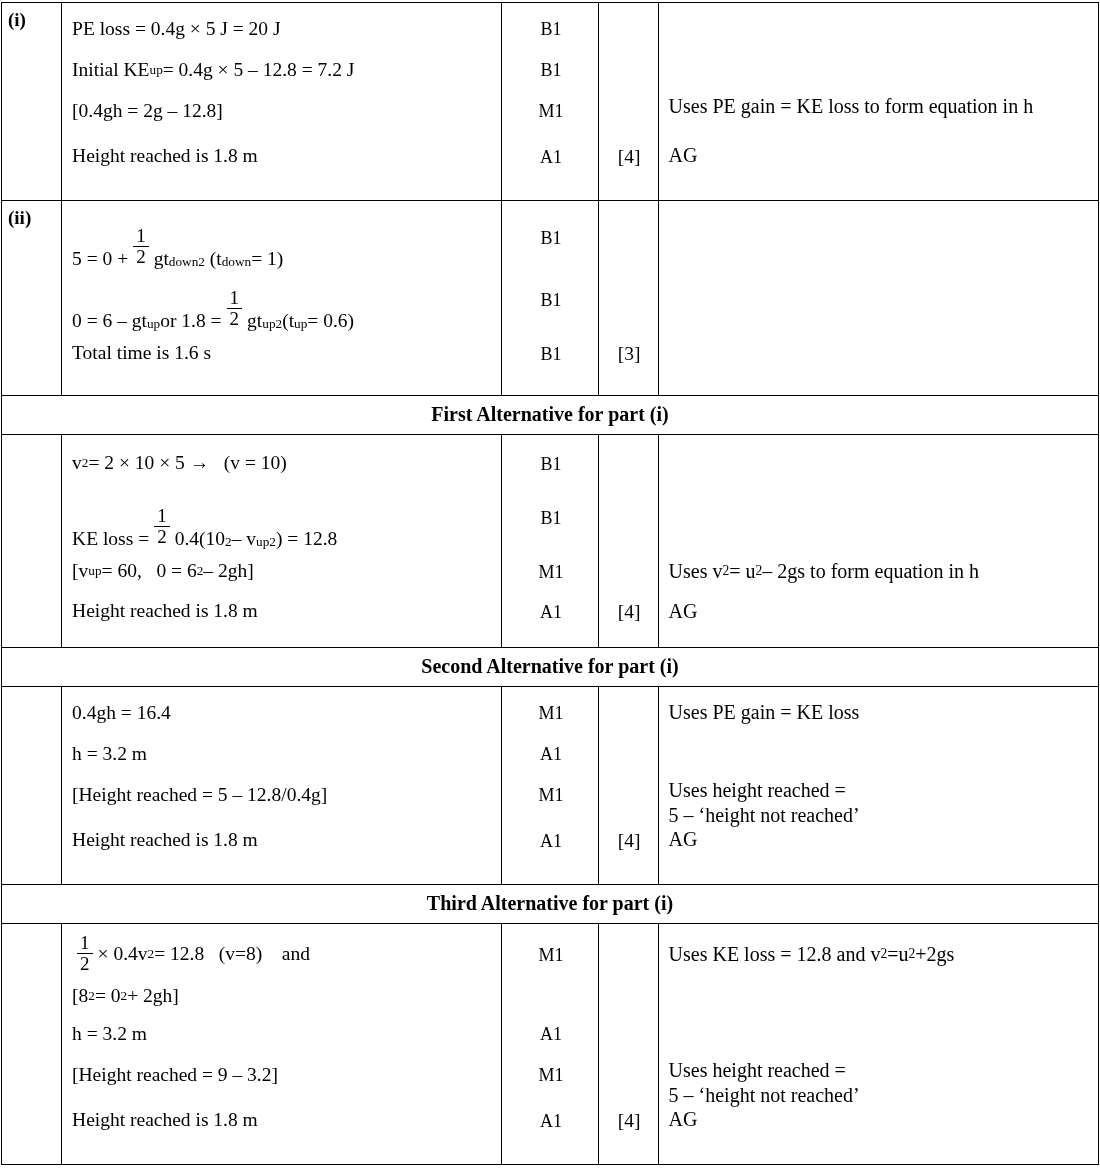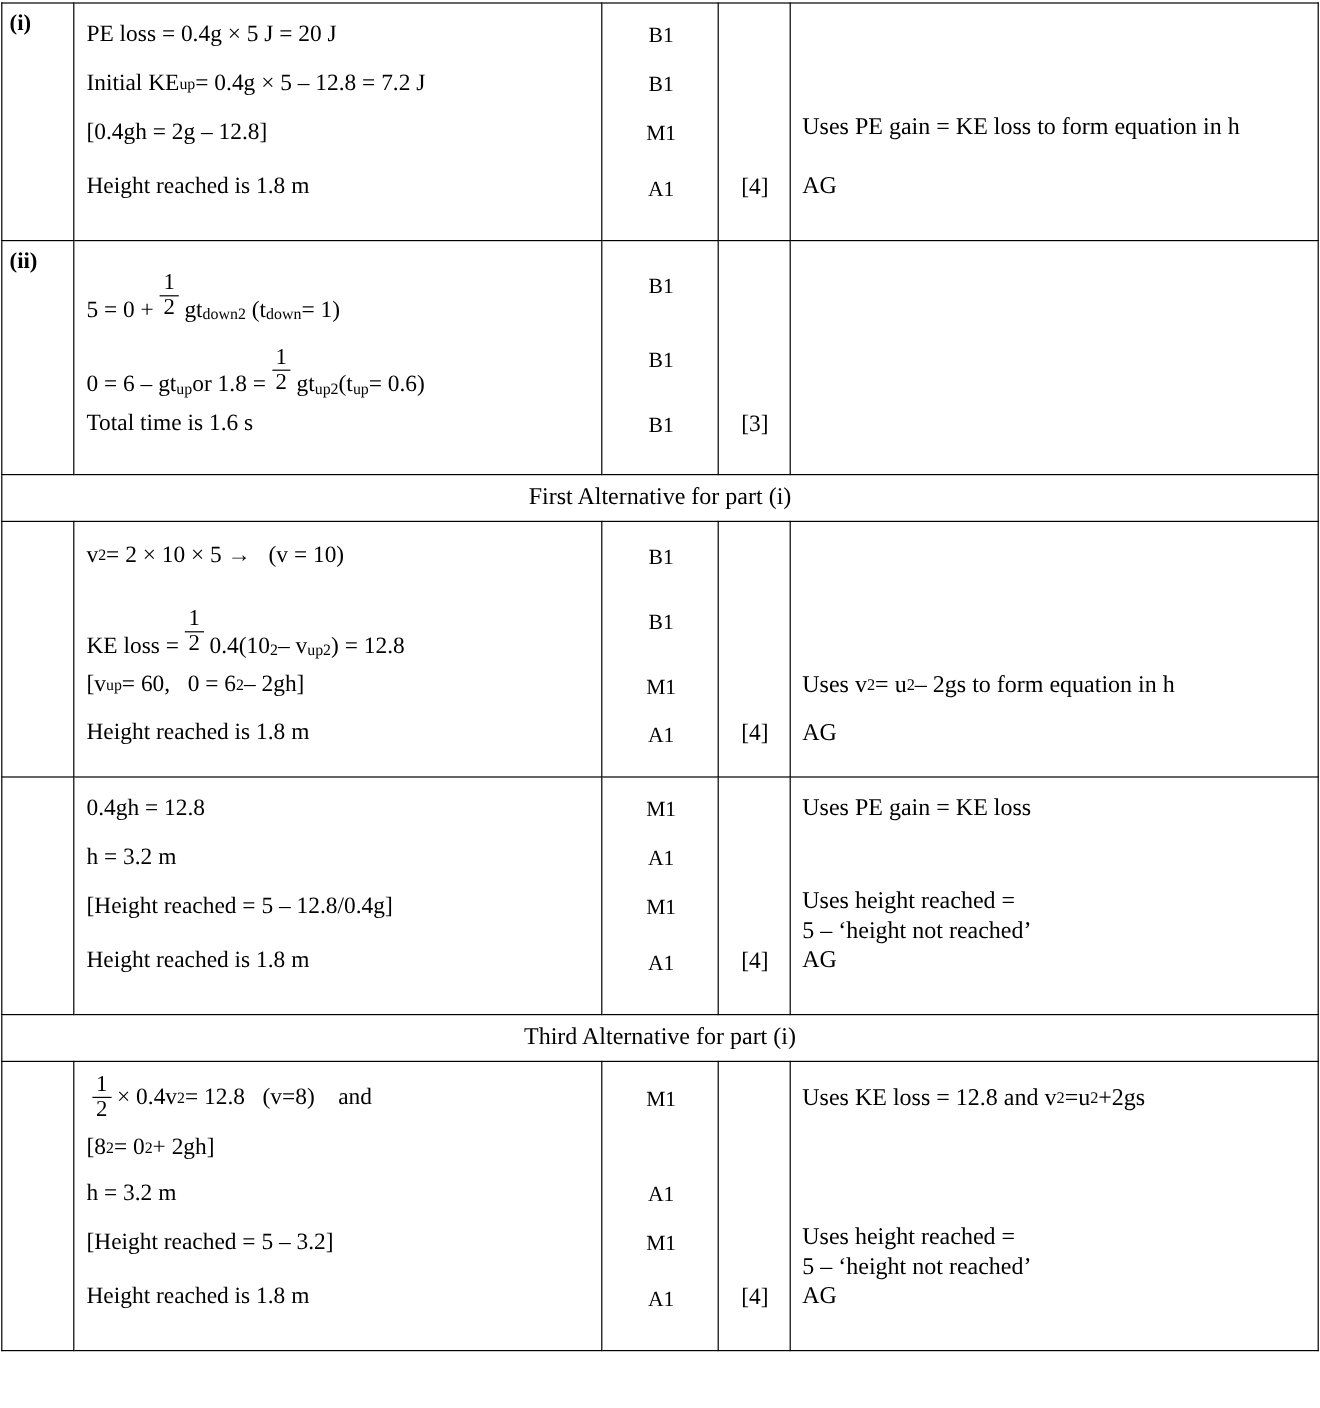--- a/index.html
+++ b/index.html
@@ -57,21 +57,21 @@
     text-align: center;
     padding-top: 6px;
   }
   .note {
     font-size: 20px;
     line-height: 1.25;
     padding: 5px 6px 6px 10px;
   }
   .banner {
     text-align: center;
-    font-weight: normal;
+    font-weight: bold;
     font-size: 20px;
     padding: 7px 0 8px 0;
   }
   .line {
     margin: 0;
     padding: 0;
     height: 41px;
     display: flex;
     align-items: center;
   }
@@ -271,28 +271,33 @@
     <td>
       <div class="note">
         <div class="noteline h46"></div>
         <div class="noteline tall"></div>
         <div class="noteline h46">Uses v<sup>2</sup> = u<sup>2</sup> – 2gs to form equation in h</div>
         <div class="noteline h34">AG</div>
       </div>
     </td>
   </tr>
 
+  <tr>
+    <td colspan="5">
+      <div class="banner">Second Alternative for part (i)</div>
+    </td>
+  </tr>
 
   <tr>
     <td>
             <div class="part-label">&nbsp;</div>
           </td>
     <td>
       <div class="cellpad work">
-        <div class="line">0.4gh = 12.8</div>
+        <div class="line">0.4gh = 16.4</div>
         <div class="line">h = 3.2 m</div>
         <div class="line">[Height reached = 5 – 12.8/0.4g]</div>
         <div class="line mid">Height reached is 1.8 m</div>
       </div>
     </td>
     <td>
       <div class="cellpad mark">
         <div class="markline">M1</div>
         <div class="markline">A1</div>
         <div class="markline">M1</div>
@@ -334,21 +339,21 @@
       <div class="cellpad work">
         <div class="line mid">
           <span class="frac">
                   <span class="num">1</span>
                   <span class="den">2</span>
                 </span>
           × 0.4v<sup>2</sup> = 12.8 &nbsp;&nbsp;(v=8) &nbsp;&nbsp; and
         </div>
         <div class="line h34">[8<sup>2</sup> = 0<sup>2</sup> + 2gh]</div>
         <div class="line">h = 3.2 m</div>
-        <div class="line">[Height reached = 5 – 3.2]</div>
+        <div class="line">[Height reached = 9 – 3.2]</div>
         <div class="line mid">Height reached is 1.8 m</div>
       </div>
     </td>
     <td>
       <div class="cellpad mark">
         <div class="markline mid">M1</div>
         <div class="markline h34"></div>
         <div class="markline">A1</div>
         <div class="markline">M1</div>
         <div class="markline mid">A1</div>

